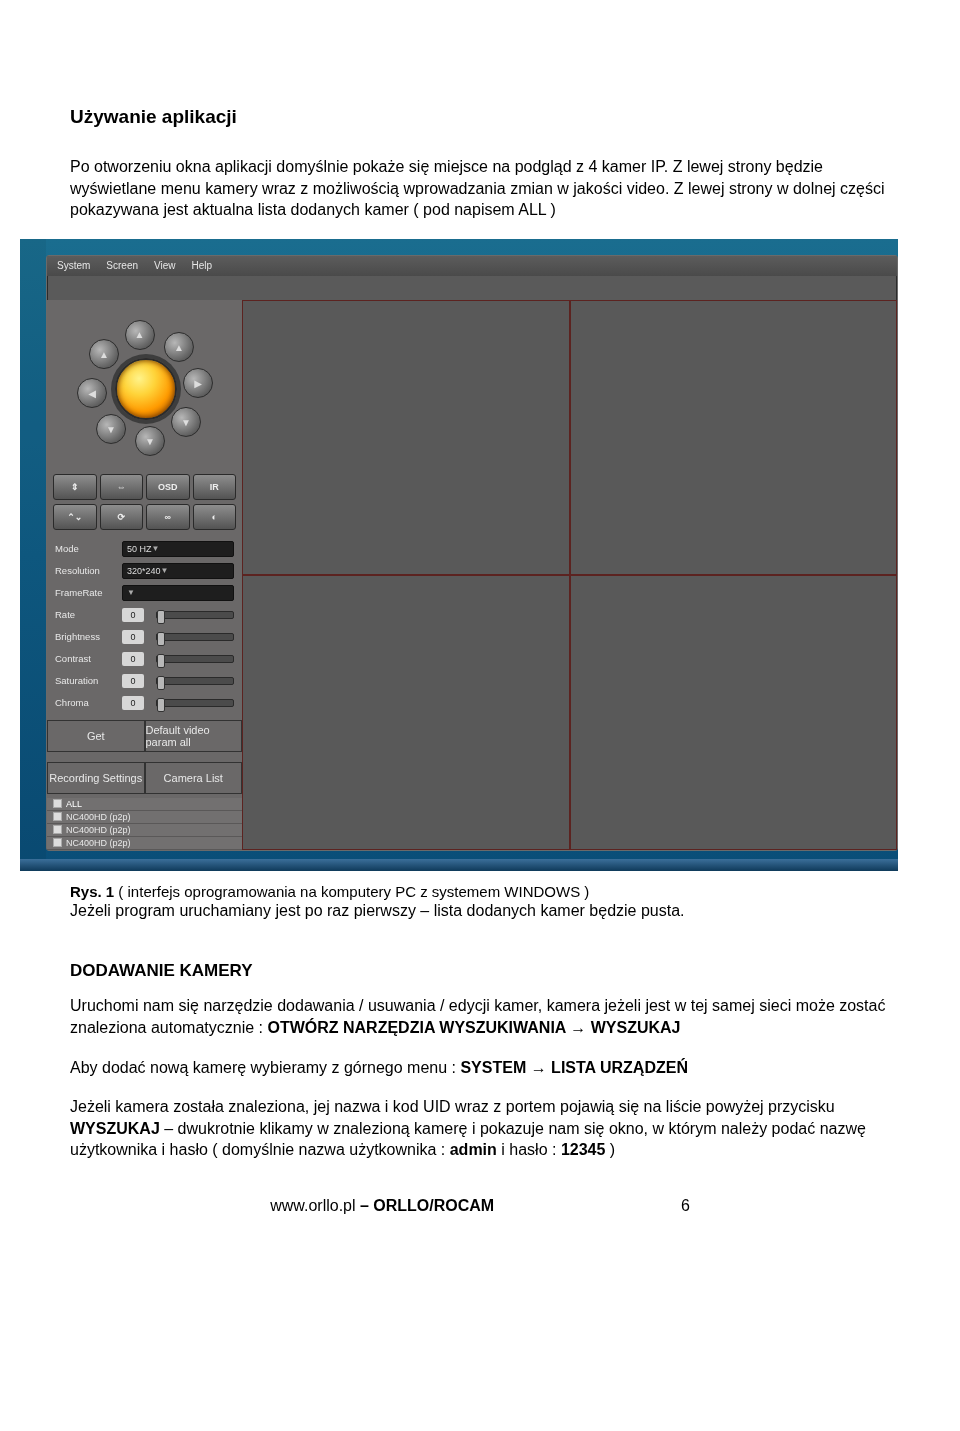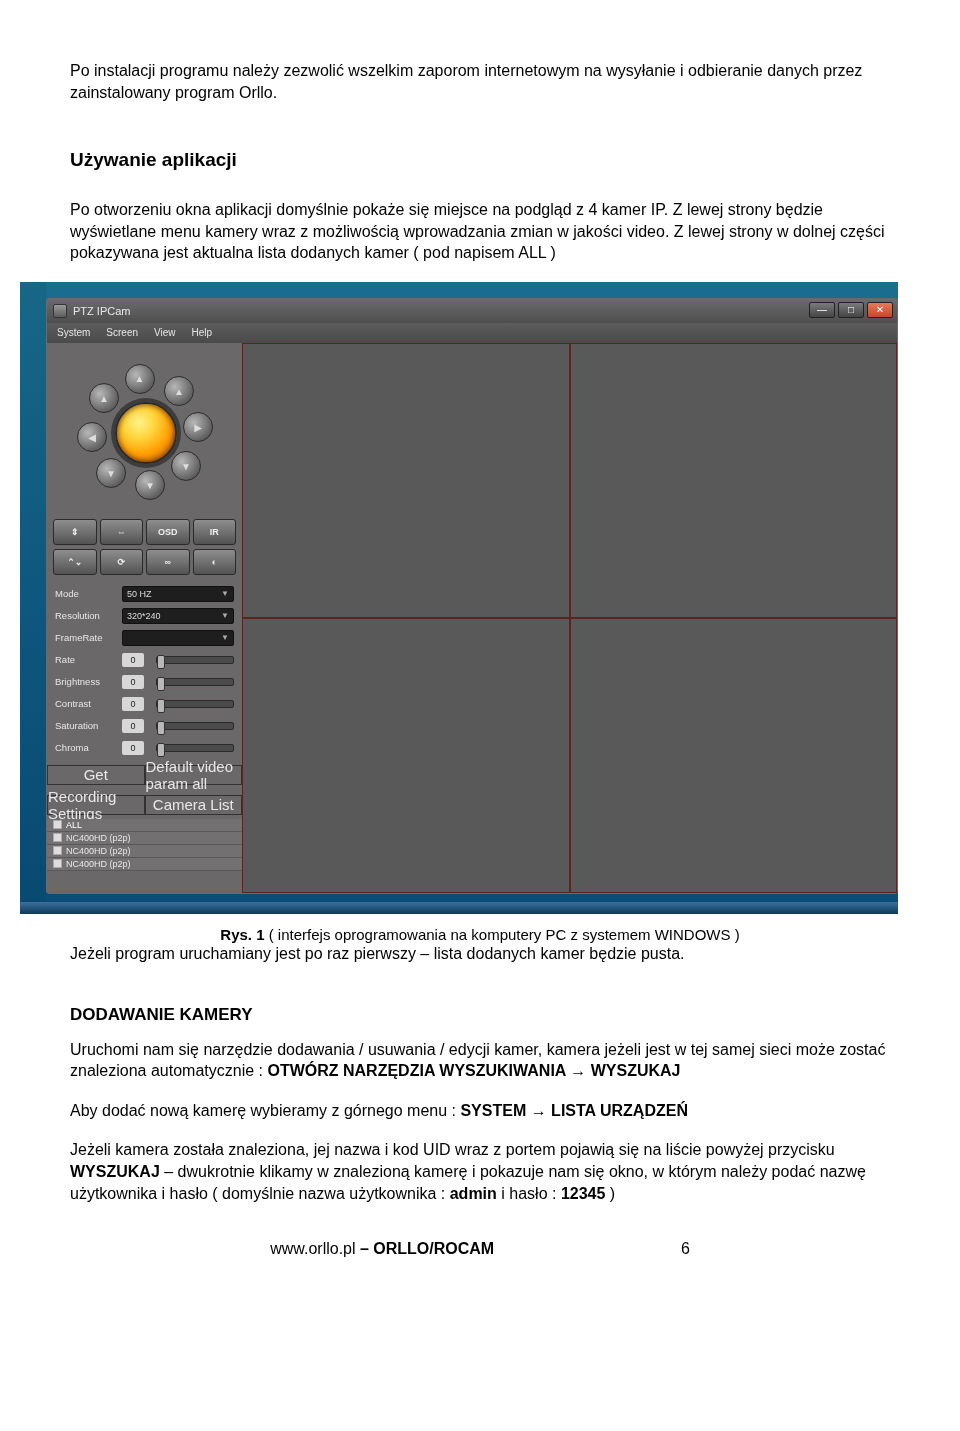--- a/index.html
+++ b/index.html
@@ -33,68 +33,58 @@
   .petal { position:absolute; width:40px; height:40px; left:50px; top:50px; transform-origin: 20px 20px; }
   .petal .shape { width:30px; height:30px; border-radius:50%; background: radial-gradient(circle at 35% 35%, #b7b7b7,#6d6d6d 60%,#3f3f3f); border:1px solid #2d2d2d; display:flex; align-items:center; justify-content:center; color:#ddd; font-size:10px; }
   .center-orb { position:absolute; left:40px; top:40px; width:62px; height:62px; border-radius:50%; background: radial-gradient(circle at 38% 32%, #fff38a 0%, #ffd43a 30%, #ff9a00 62%, #a34b00 100%); box-shadow: inset 0 0 6px #5a2a00, 0 0 0 4px #3d3d3d; border:2px solid #2b2b2b; }
 
   .btn-row { display:flex; gap:3px; padding:2px 6px; }
   .btn-cell { flex:1; height:26px; border-radius:3px; border:1px solid #2a2a2a; background: linear-gradient(180deg,#8e8e8e,#535353); display:flex; align-items:center; justify-content:center; color:#eee; font-size:9px; font-weight:bold; }
 
   .fields { padding:6px 8px 0; }
   .field-row { display:flex; align-items:center; height:22px; gap:12px; }
   .field-row label { width:55px; font-size:9.5px; }
-  .combo { flex:1; height:16px; background:#1e1e1e; border:1px solid #111; border-radius:2px; display:flex; align-items:center; justify-content:space-between; padding:0 4px; color:#ddd; font-size:9px; }
+  .combo { flex:1; height:16px; background:#1e1e1e; border:1px solid #111; border-radius:2px; display:flex; align-items:center; justify-content:flex-start; padding:0 4px; color:#ddd; font-size:9px; }
   .combo .chev { font-size:8px; color:#aaa; }
   .small-num { width:22px; height:14px; background:#d7d7d7; color:#222; border-radius:2px; display:flex; align-items:center; justify-content:center; font-size:9px; }
   .slider-track { flex:1; height:8px; background:#4b4b4b; border:1px solid #2a2a2a; border-radius:2px; position:relative; }
   .slider-track::after { content:""; position:absolute; left:0; top:-2px; width:6px; height:12px; background:#b8b8b8; border:1px solid #333; border-radius:2px; }
 
   .twin-box { display:flex; margin:6px 0 4px; }
-  .twin-box .half { flex:1; height:20px; border:1px solid #323232; display:flex; align-items:center; justify-content:center; font-size:15px; }
+  .twin-box .half { flex:1; height:32px; border:1px solid #323232; display:flex; align-items:center; justify-content:center; font-size:11px; }
   .cam-list { background:#c2410c; }
   .cam-item { display:flex; align-items:center; gap:4px; padding:1px 6px; font-size:9px; background:#727070; border-bottom:1px solid #5a5858; }
   .cam-item .chk { width:9px; height:9px; border:1px solid #aaa; background:#ddd; }
   .cam-item.all { color:#fff; }
 
   .video-grid { flex:1; display:grid; grid-template-columns:1fr 1fr; grid-template-rows:1fr 1fr; background:#2c2c2c; }
   .video-cell { border:1px solid #5c2320; background:#595959; }
 
   
-  .caption { text-align:center; font-size:15px; margin-top:8px; }
+  .caption { text-align:left; font-size:15px; margin-top:8px; }
   .caption .rb { font-weight: bold; }
 
   .subhead { font-size:17px; font-weight:bold; margin:40px 0 14px; }
   .footer { text-align:center; font-size:16px; margin-top:36px; }
 </style>
 </head>
 <body>
 
 <div class="page">
 
-  <p class="para">Po instalacji programu należy zezwolić wszelkim zaporom internetowym na wysyłanie i odbieranie danych przez zainstalowany program Orllo.</p>
 
   <h2 class="heading">Używanie aplikacji</h2>
 
   <p class="para">Po otworzeniu okna aplikacji domyślnie pokaże się miejsce na podgląd z 4 kamer IP. Z lewej strony będzie wyświetlane menu kamery wraz z możliwością wprowadzania zmian w jakości video. Z lewej strony w dolnej części pokazywana jest aktualna lista dodanych kamer ( pod napisem ALL )</p>
 
   <div class="shot-wrap">
     <div class="shot-bg"></div>
     <div class="shot-left-strip"></div>
     <div class="bottom-strip"></div>
     <div class="app-window">
-      <div class="titlebar">
-        <div class="title-icon"></div>
-        <span>PTZ IPCam</span>
-        <div class="win-btns">
-          <div class="win-btn min">—</div>
-          <div class="win-btn max">□</div>
-          <div class="win-btn close">✕</div>
-        </div>
-      </div>
       <div class="menubar">
         <span>System</span>
         <span>Screen</span>
         <span>View</span>
         <span>Help</span>
       </div>
       <div class="app-body">
         <div class="sidebar">
           <div class="ptz-zone">
             <div class="ptz-sun">

